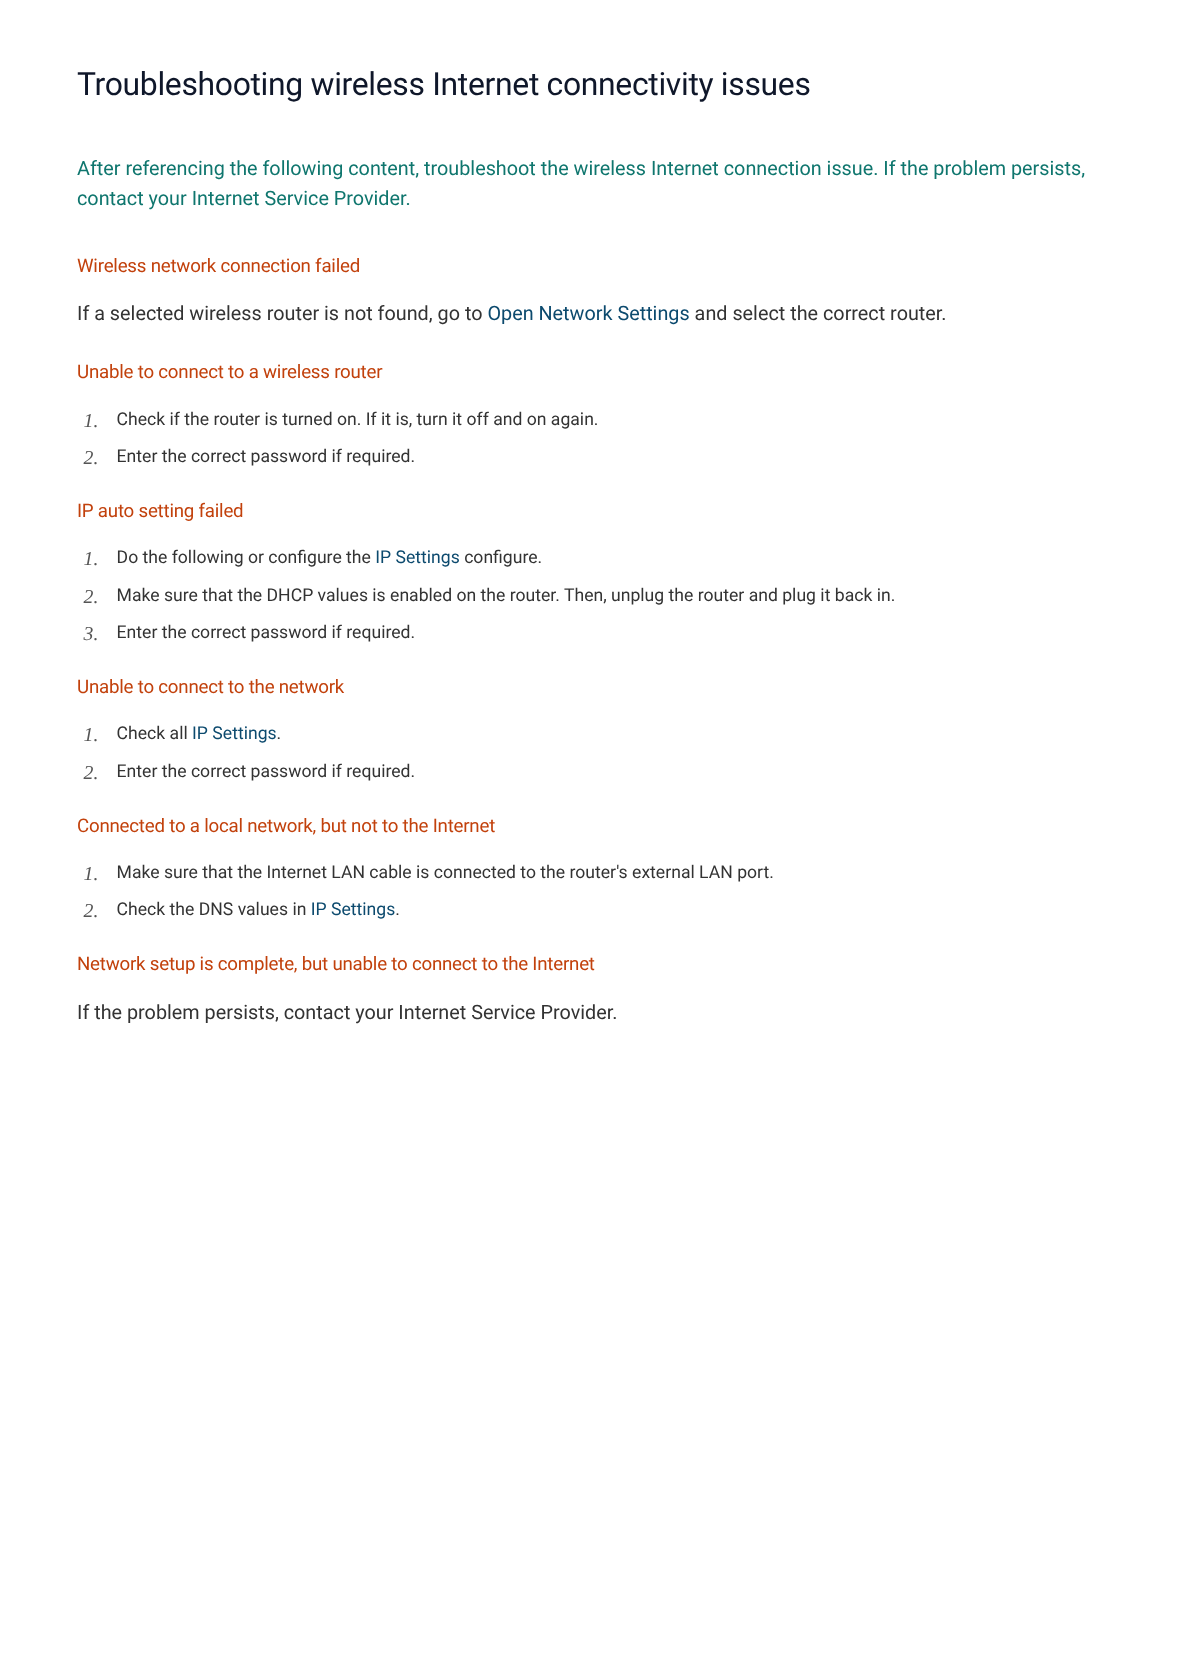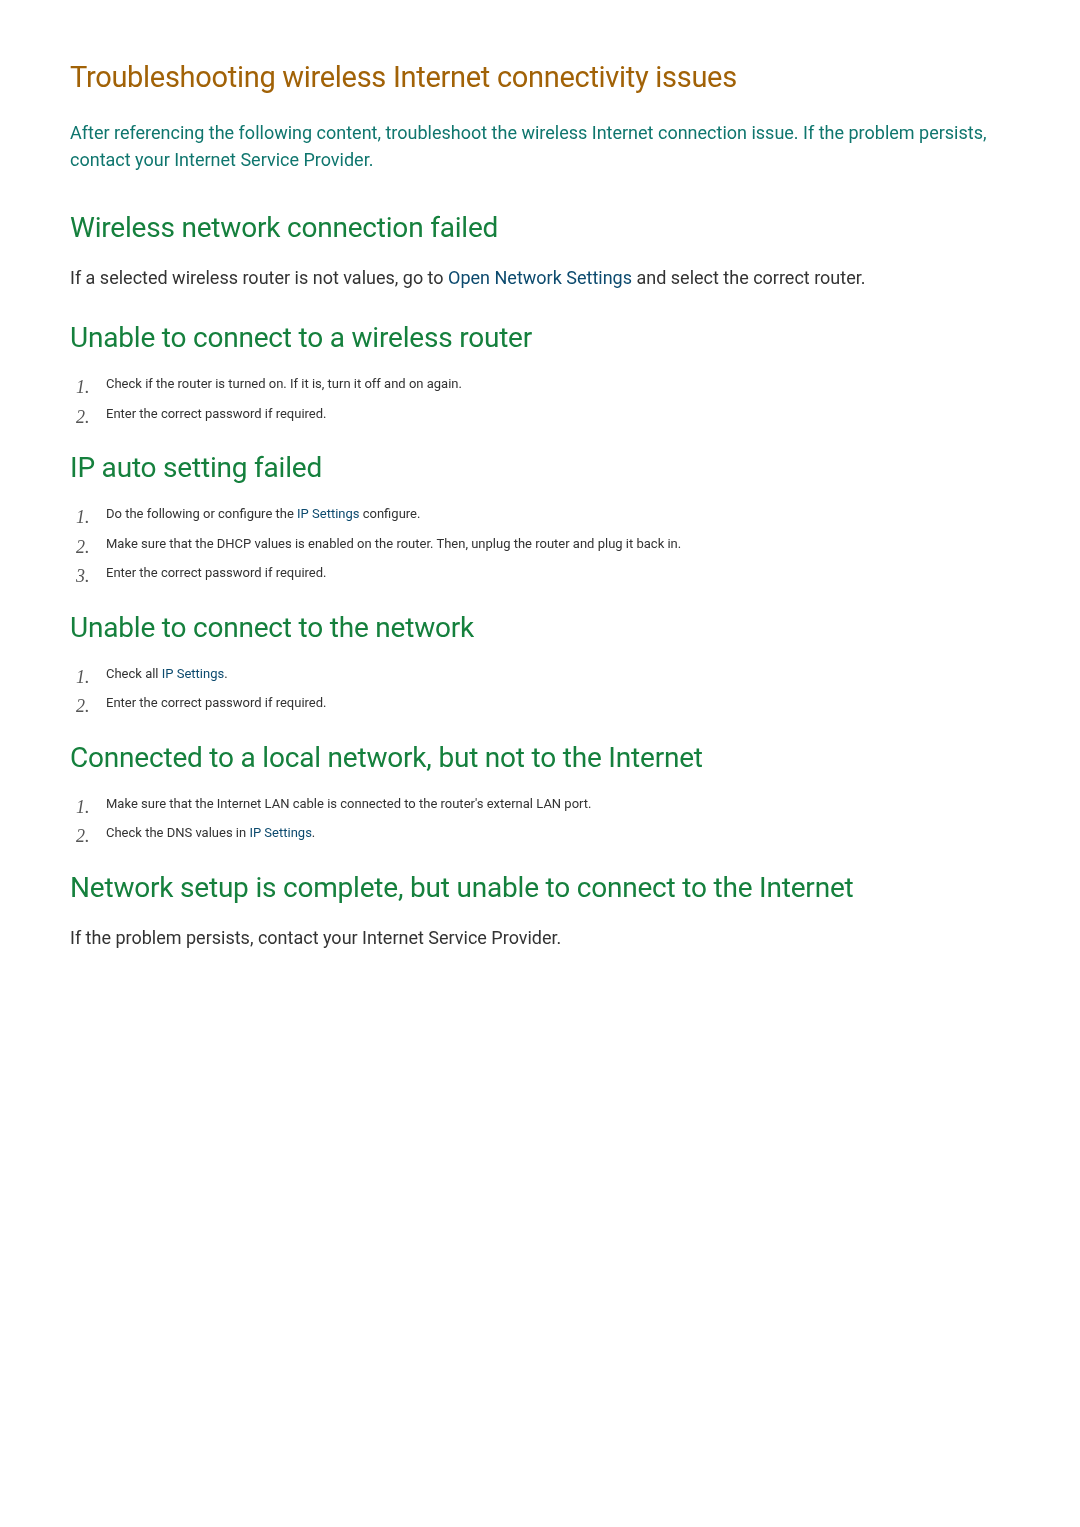--- a/index.html
+++ b/index.html
@@ -10,34 +10,34 @@
     body {
       font-family: -apple-system, BlinkMacSystemFont, "Segoe UI", Roboto, Helvetica, Arial, sans-serif;
       background: #ffffff;
       width: 1080px;
       min-height: 1527px;
       padding: 60px 70px;
       color: #333;
     }
     .main-title {
       font-size: 29px;
-      color: #a16207;
+      color: #0f172a;
       font-weight: 400;
-      margin-bottom: 25px;
+      margin-bottom: 46px;
       letter-spacing: -0.3px;
     }
     .intro-text {
       font-size: 18px;
       color: #0f766e;
       line-height: 1.5;
       margin-bottom: 38px;
     }
     .sub-heading {
-      font-size: 28px;
-      color: #15803d;
+      font-size: 17px;
+      color: #c2410c;
       font-weight: 400;
       margin-bottom: 20px;
       margin-top: 12px;
       letter-spacing: -0.2px;
     }
     .body-text {
       font-size: 18px;
       color: #333;
       line-height: 1.5;
       margin-bottom: 30px;
@@ -48,21 +48,21 @@
     .ordered-list {
       list-style: none;
       counter-reset: item;
       margin-bottom: 28px;
       padding-left: 0;
     }
     .ordered-list li {
       counter-increment: item;
       position: relative;
       padding-left: 36px;
-      font-size: 13px;
+      font-size: 16px;
       color: #333;
       line-height: 1.5;
       margin-bottom: 10px;
     }
     .ordered-list li::before {
       content: counter(item) ".";
       position: absolute;
       left: 6px;
       font-style: italic;
       font-family: Georgia, "Times New Roman", serif;
@@ -72,21 +72,21 @@
   </style>
 </head>
 <body>
 
 <h1 class="main-title">Troubleshooting wireless Internet connectivity issues</h1>
 
 <p class="intro-text">After referencing the following content, troubleshoot the wireless Internet connection issue. If the problem persists, contact your Internet Service Provider.</p>
 
 <h2 class="sub-heading">Wireless network connection failed</h2>
 <p class="body-text">
-  <span>If a selected wireless router is not values, go to </span><span class="link-text">Open Network Settings</span><span> and select the correct router.</span>
+  <span>If a selected wireless router is not found, go to </span><span class="link-text">Open Network Settings</span><span> and select the correct router.</span>
 </p>
 
 <h2 class="sub-heading">Unable to connect to a wireless router</h2>
 <ol class="ordered-list">
   <li>Check if the router is turned on. If it is, turn it off and on again.</li>
   <li>Enter the correct password if required.</li>
 </ol>
 
 <h2 class="sub-heading">IP auto setting failed</h2>
 <ol class="ordered-list">

